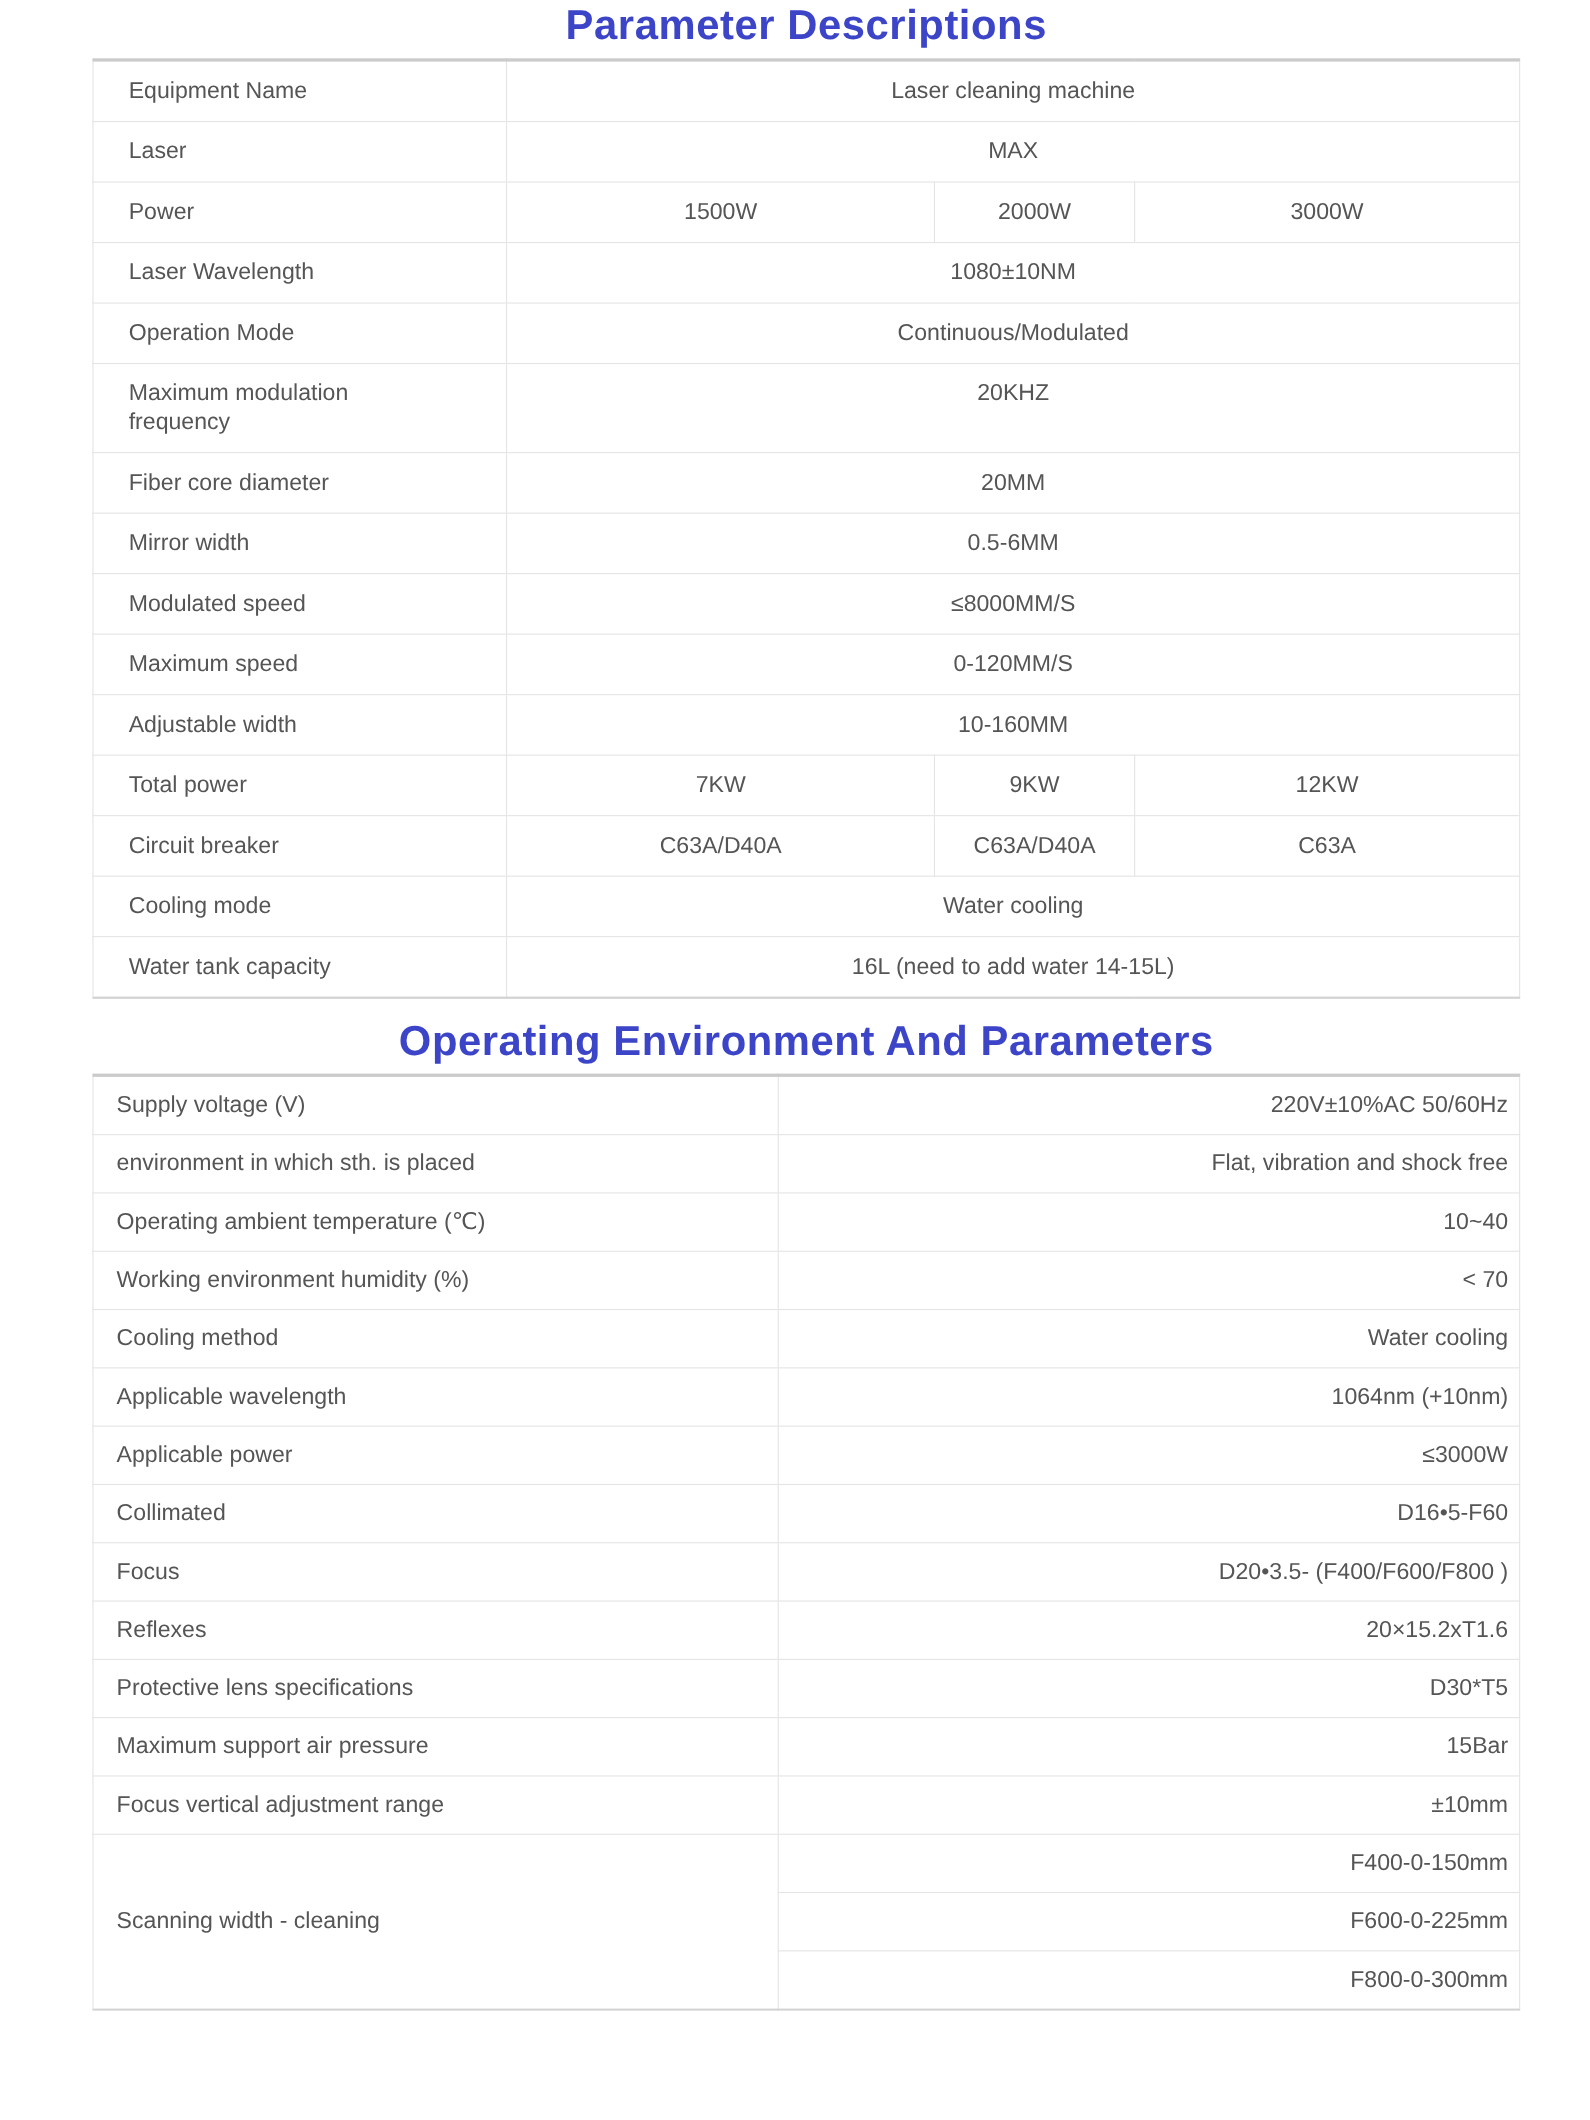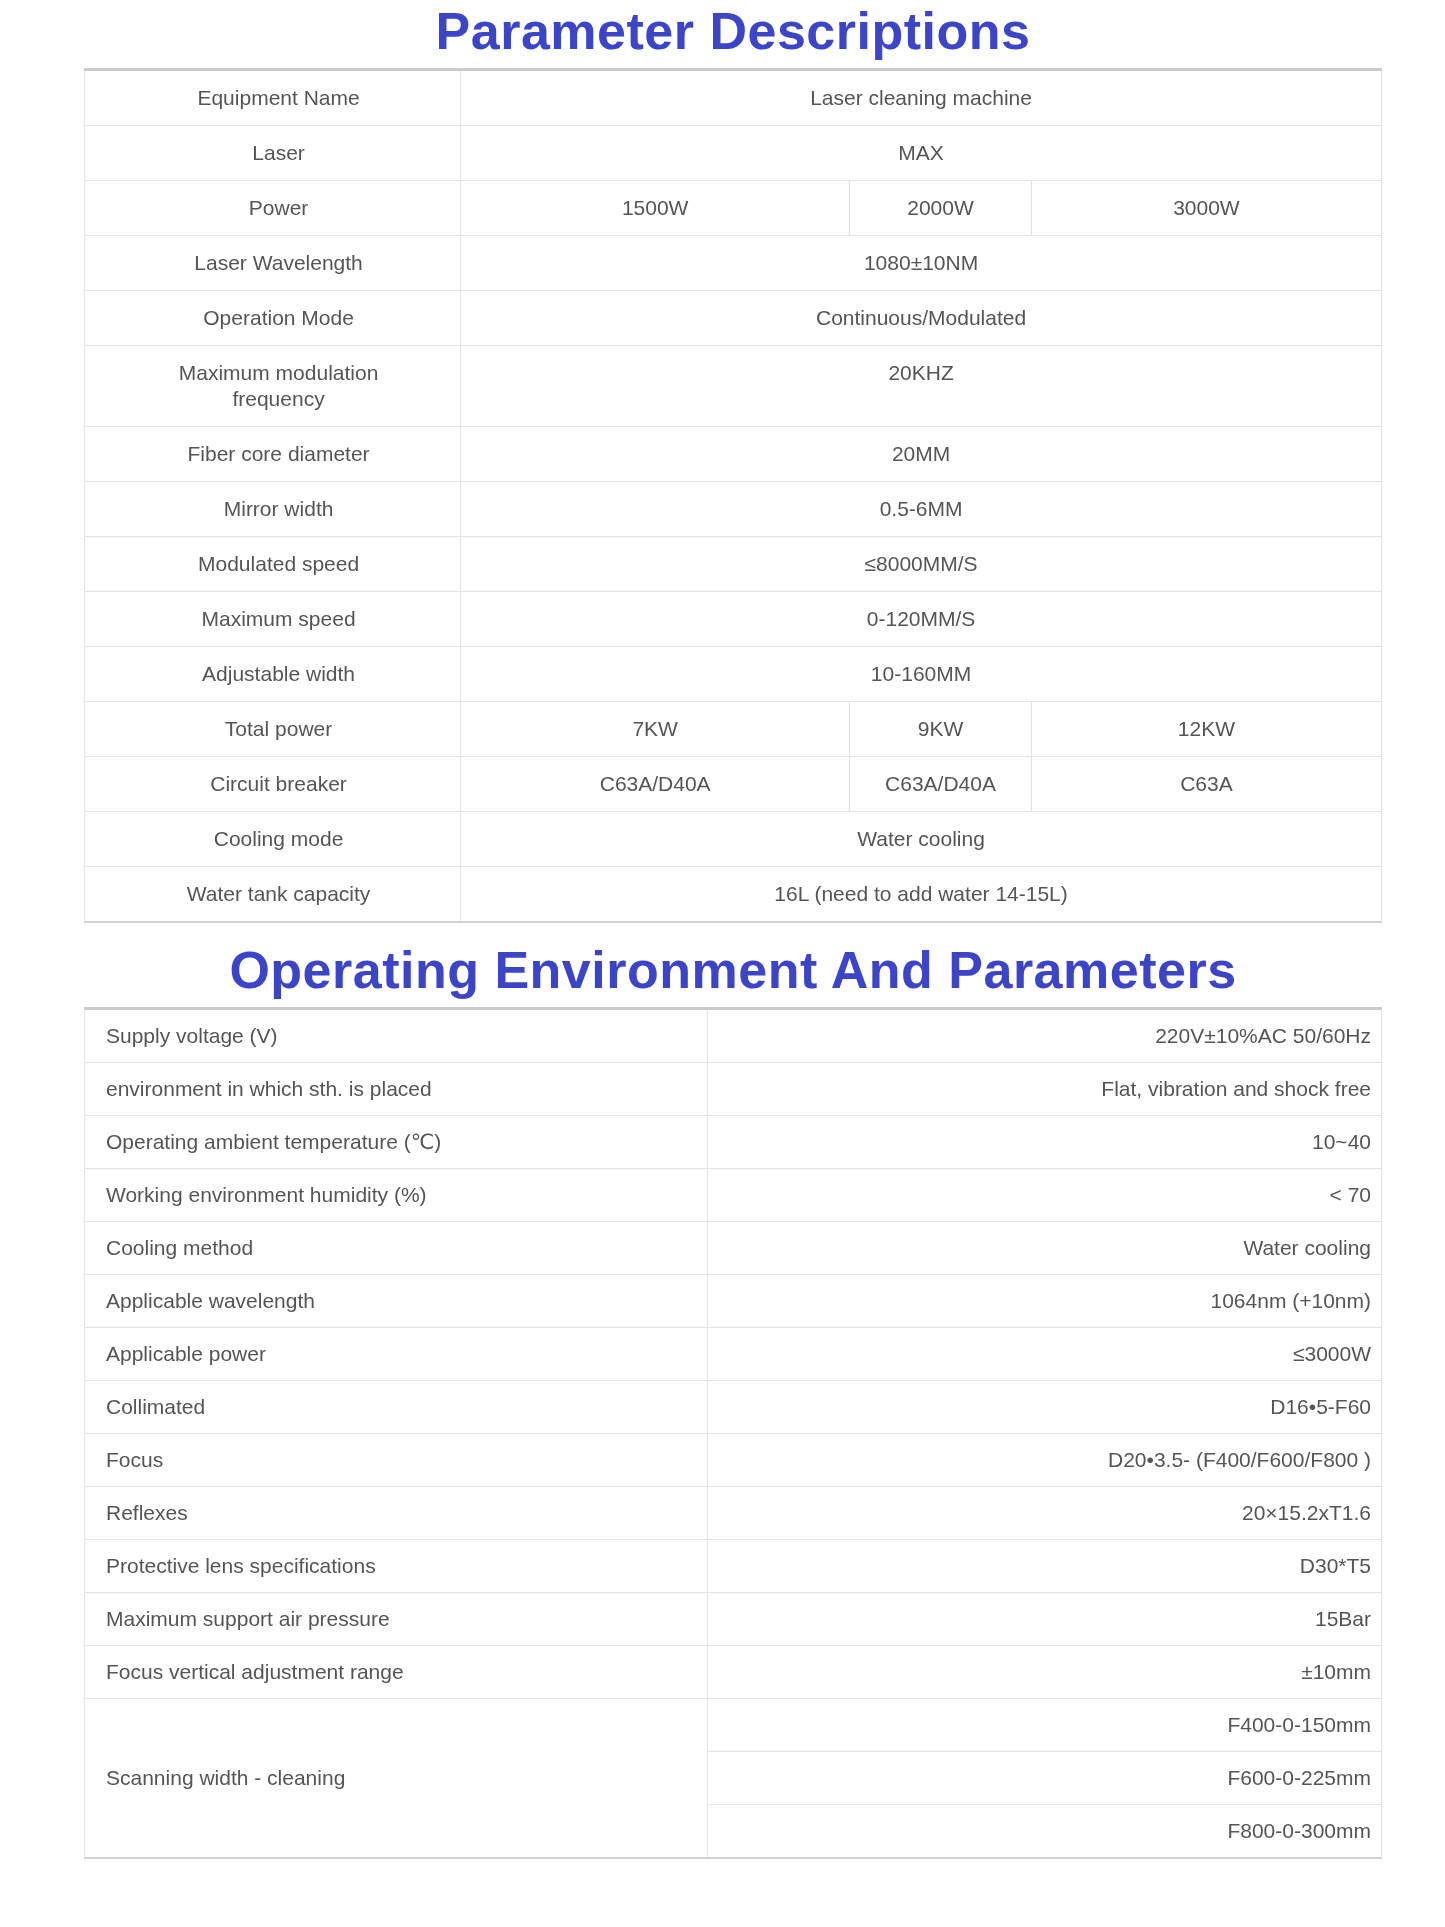--- a/index.html
+++ b/index.html
@@ -9,21 +9,21 @@
     font-family: "Liberation Sans", "DejaVu Sans", sans-serif;
     color: #505050;
   }
   .page {
     width: 1298px;
     margin: 0 0 0 84px;
     padding-top: 2px;
   }
   .sec-title {
     text-align: center;
-    font-size: 52px;
+    font-size: 38px;
     font-weight: 600;
     line-height: 1.12;
     margin: 0 0 8px 0;
     color: #3c45c8;
     letter-spacing: 0.5px;
   }
   .sec-title.second {
     margin-top: 18px;
   }
   table.spec {
@@ -37,22 +37,22 @@
   table.spec td {
     border: 1px solid #e4e4e4;
     font-size: 21px;
     line-height: 26px;
     color: #555555;
     overflow: hidden;
   }
   
   table.t1 td { padding: 14px 10px; vertical-align: top; }
   table.t1 td.label {
-    text-align: center;
-    padding-left: 22px;
+    text-align: left;
+    padding-left: 32px;
     white-space: pre-line;
   }
   table.t1 td.val { text-align: center; }
   
   table.t2 td { padding: 13px 10px; vertical-align: middle; }
   table.t2 td.label { text-align: left; padding-left: 21px; }
   table.t2 td.val  { text-align: right; padding-left: 22px; }
 </style>
 </head>
 <body>

